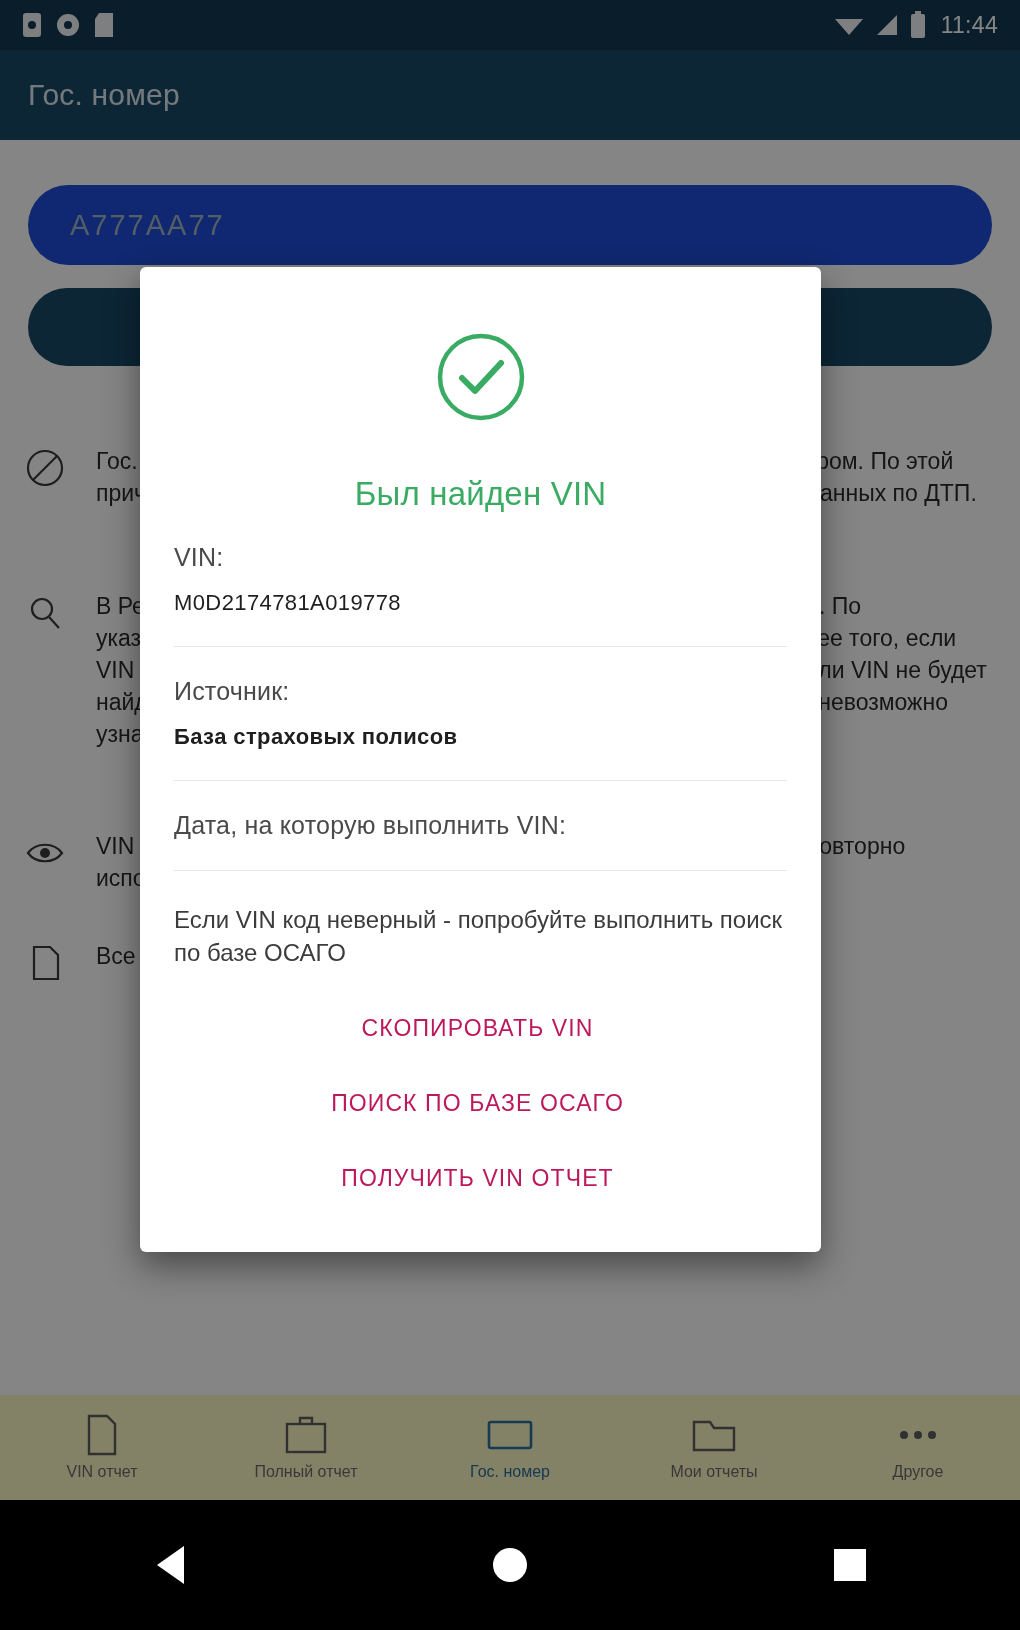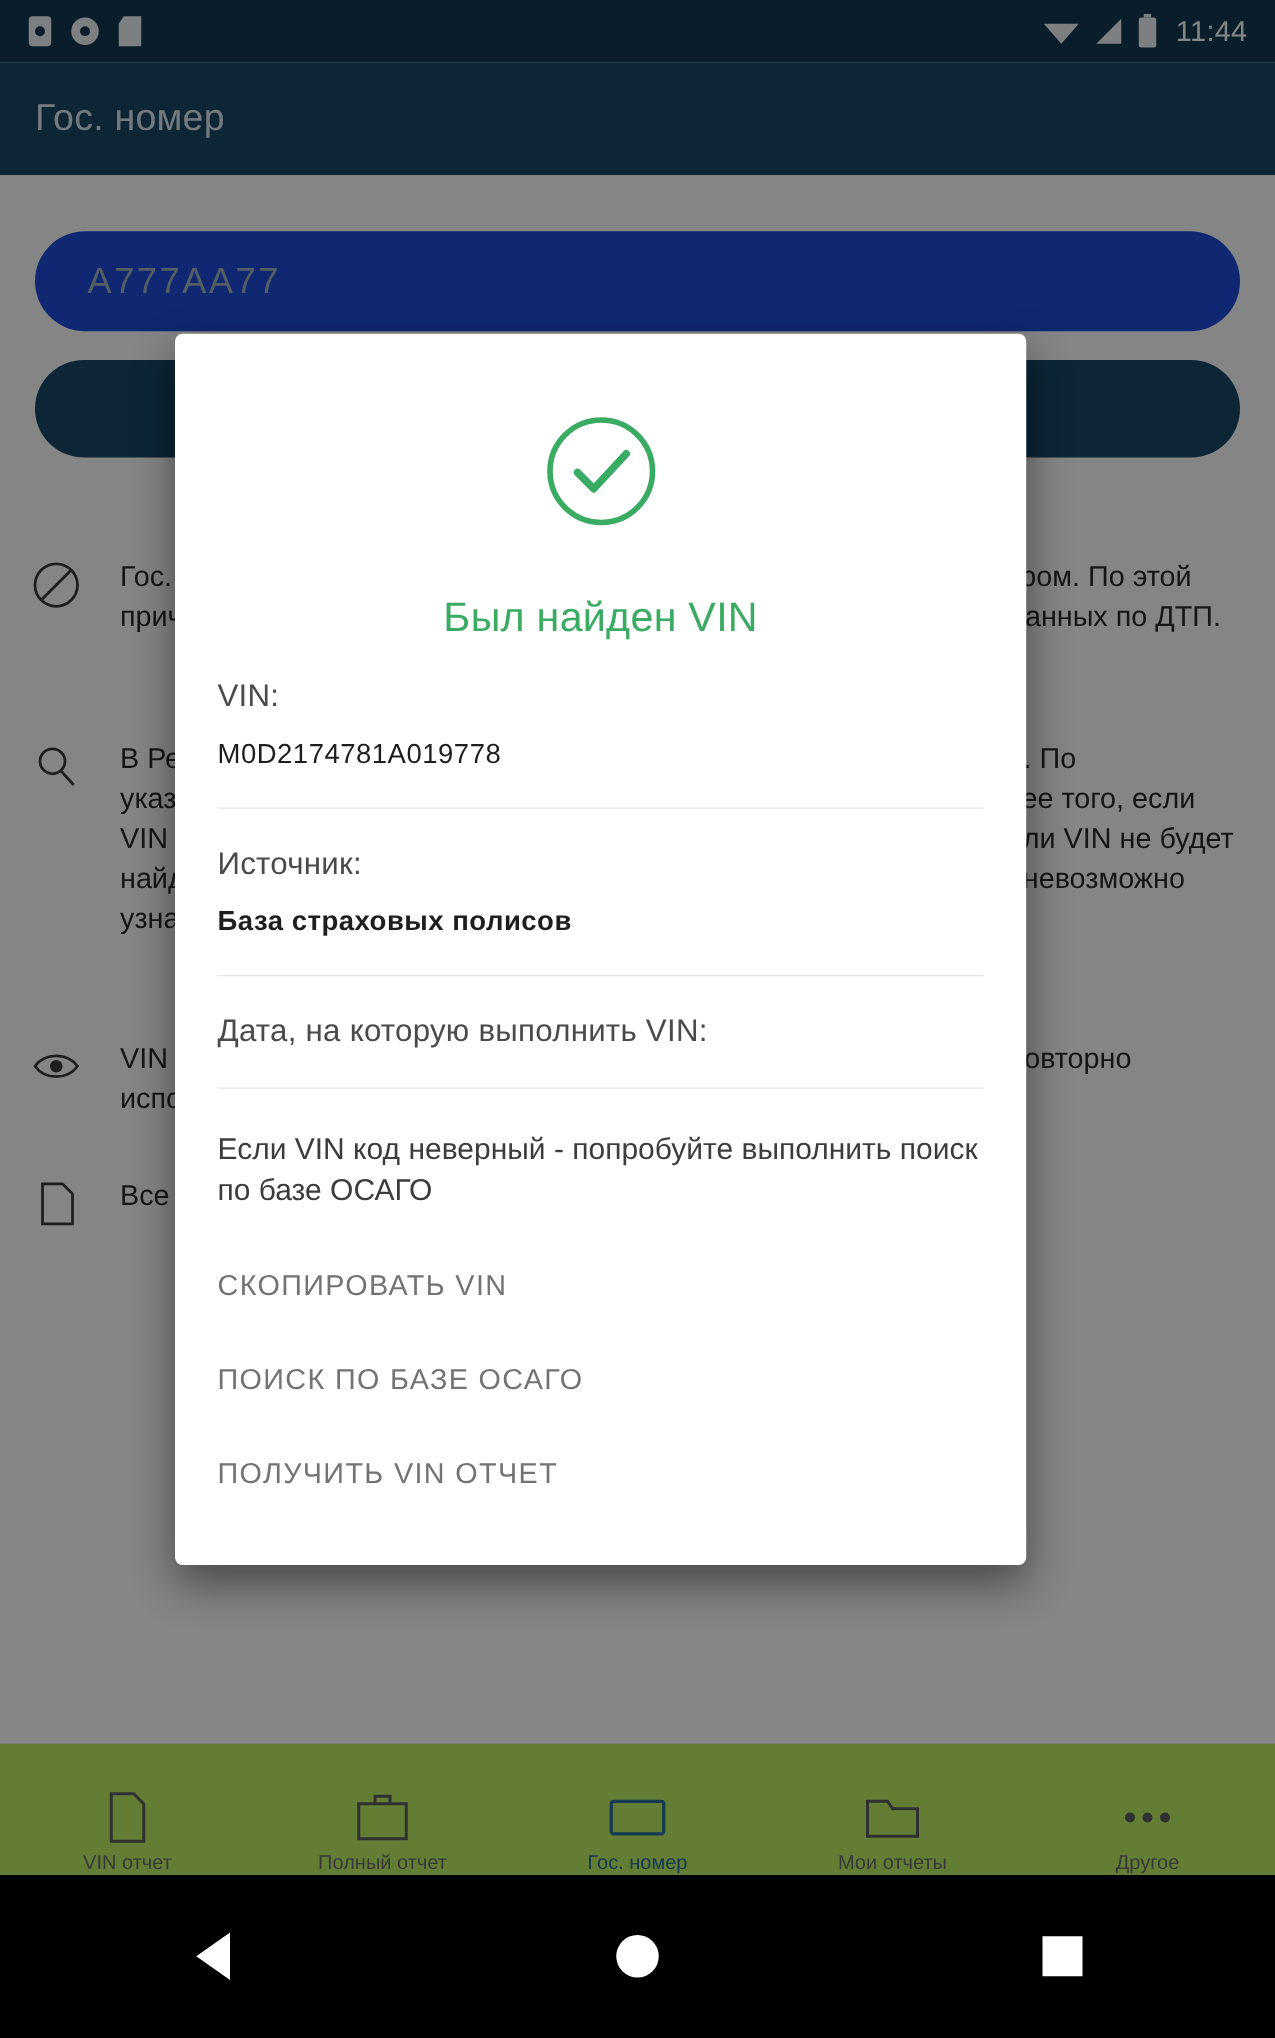--- a/index.html
+++ b/index.html
@@ -75,24 +75,23 @@
   }
   .info-ic { width: 40px; flex: 0 0 40px; padding-top: 4px; }
   .info-tx {
     color: #2b2b2b; font-size: 23px; line-height: 32px;
   }
 
   
   #bottomnav {
     position: absolute; left: 0; top: 1395px;
     width: 1020px; height: 105px;
-    background: #bef264;
+    background: #fef9c3;
     display: flex;
     z-index: 1;
-    align-items: flex-end;
   }
   .navitem {
     flex: 1; display: flex; flex-direction: column;
     align-items: center; justify-content: center; gap: 7px;
   }
   .navlabel { font-size: 16px; color: #6c6c6c; }
   .navitem.sel .navlabel { color: #2a6f9e; }
 
   
   #scrim {
@@ -135,22 +134,22 @@
   .divider {
     height: 1px; background: #e6e6e6; margin-top: 30px;
   }
   #hint {
     color: #3c3c3c; font-size: 24px; line-height: 33px;
     margin-top: 32px;
   }
   #actions { margin-top: 22px; }
   .action {
     display: block; width: 100%;
-    text-align: left;
-    color: #737373;
+    text-align: center;
+    color: #be185d;
     font-size: 23px;
     letter-spacing: 1.1px;
     padding: 24px 6px 24px 0;
     background: none; border: none;
     font-family: "Liberation Sans", sans-serif;
     cursor: pointer;
   }
 
   
   #navbar {

